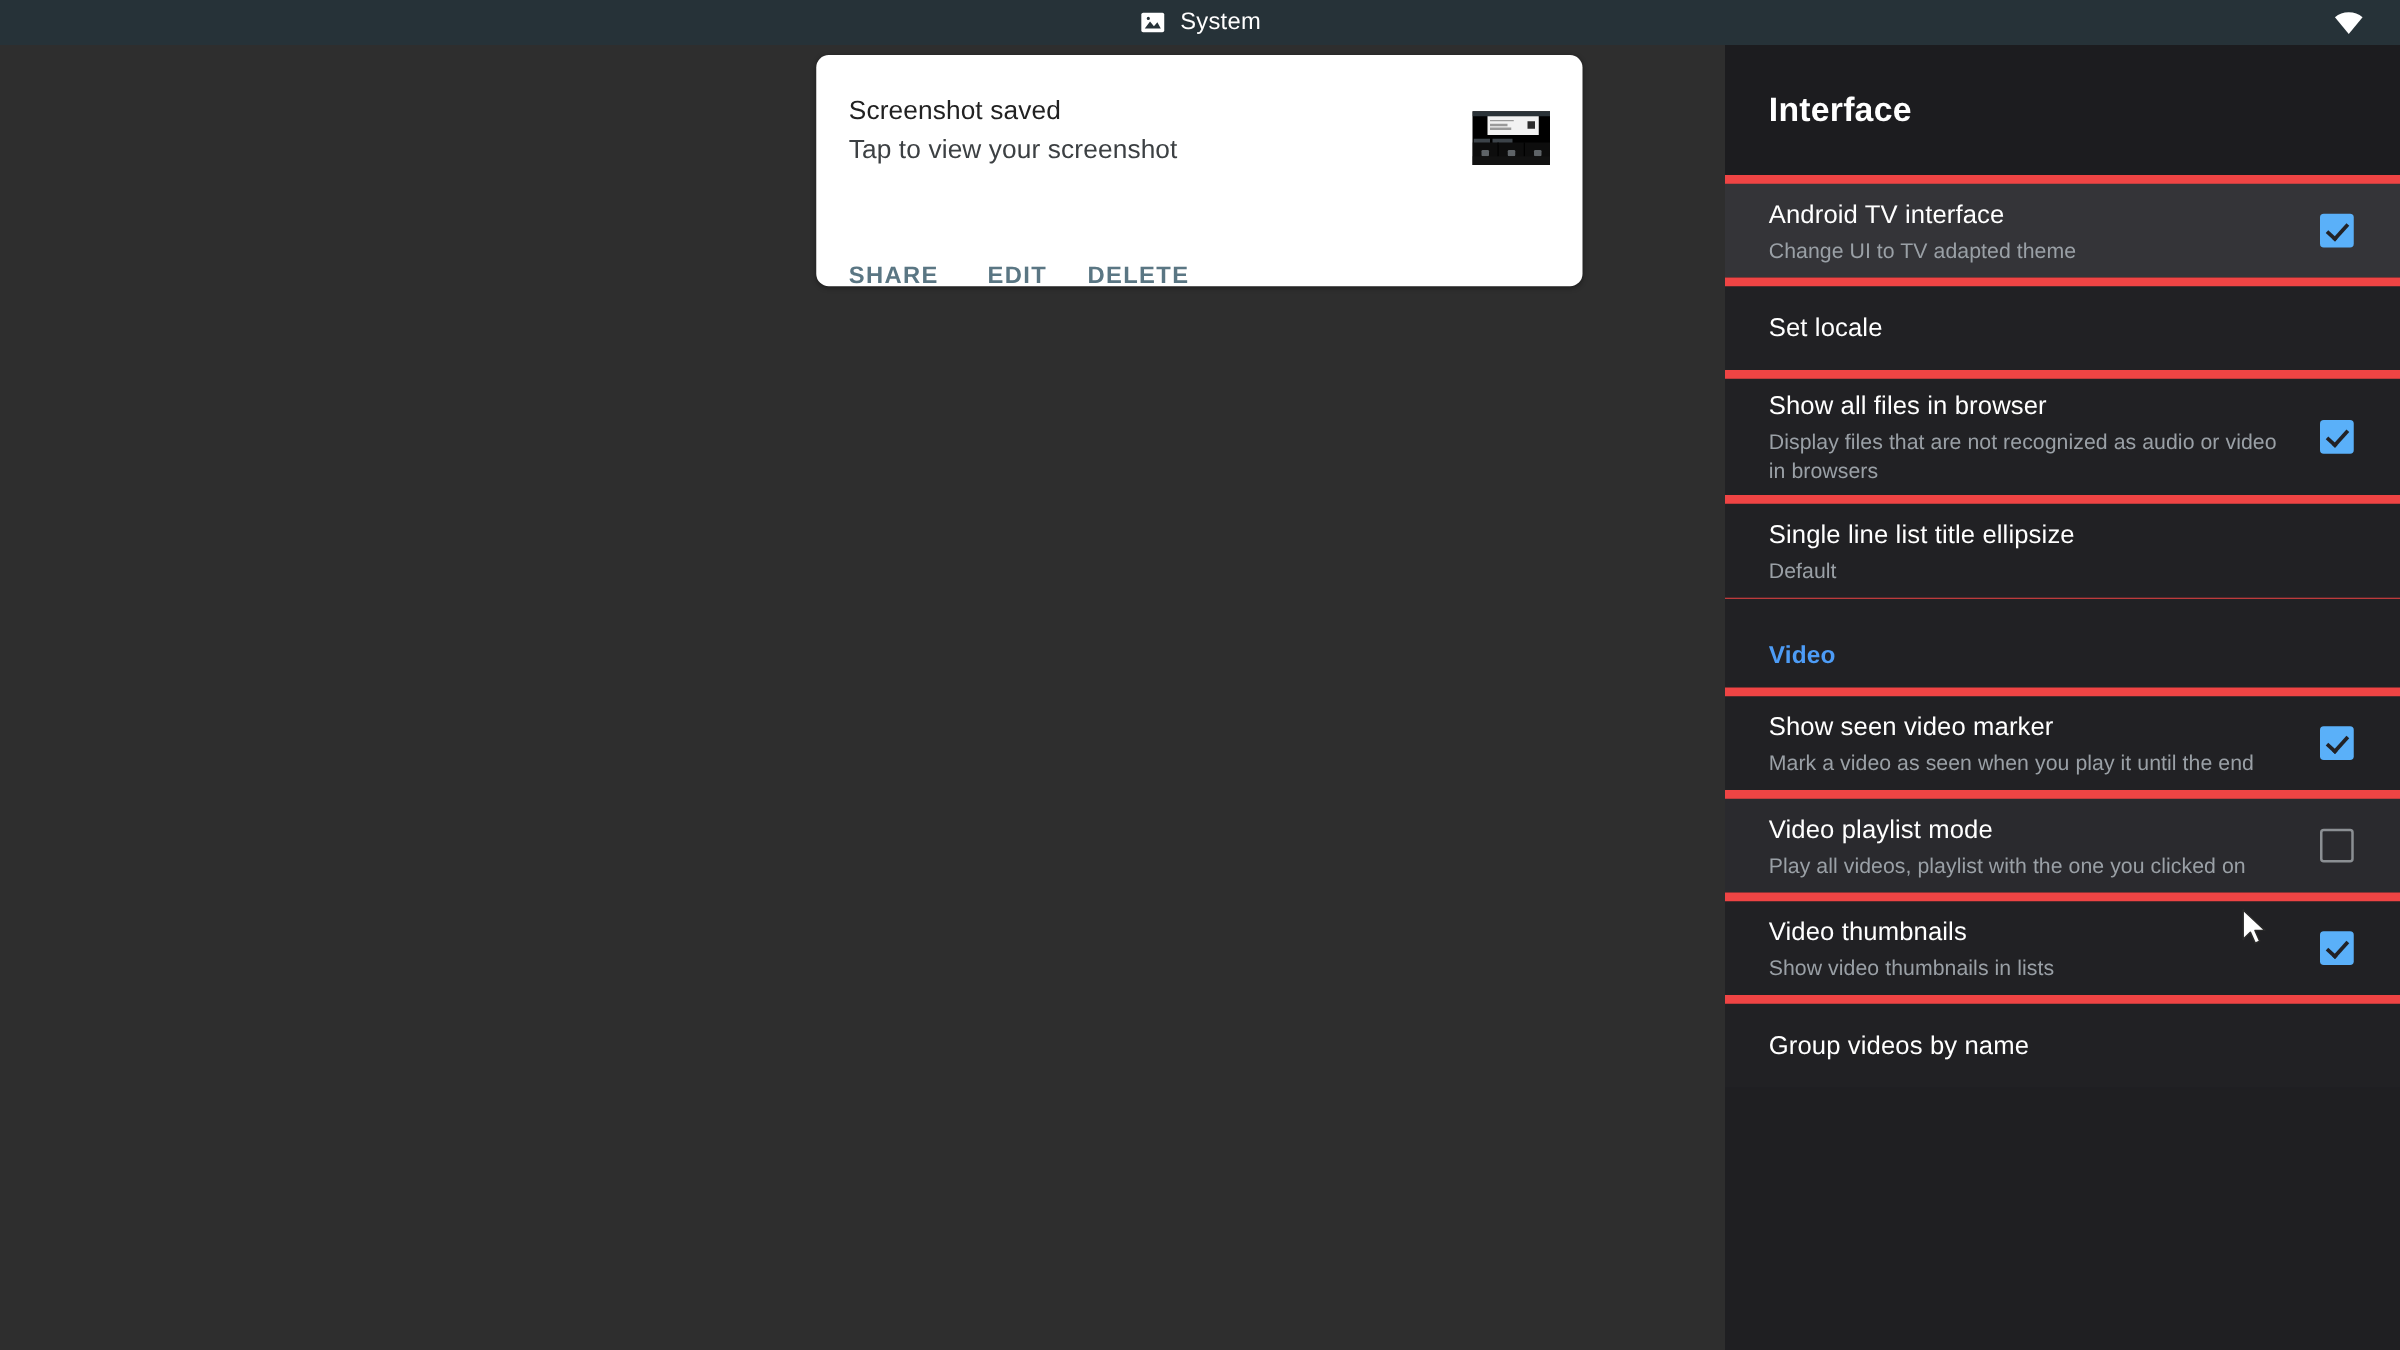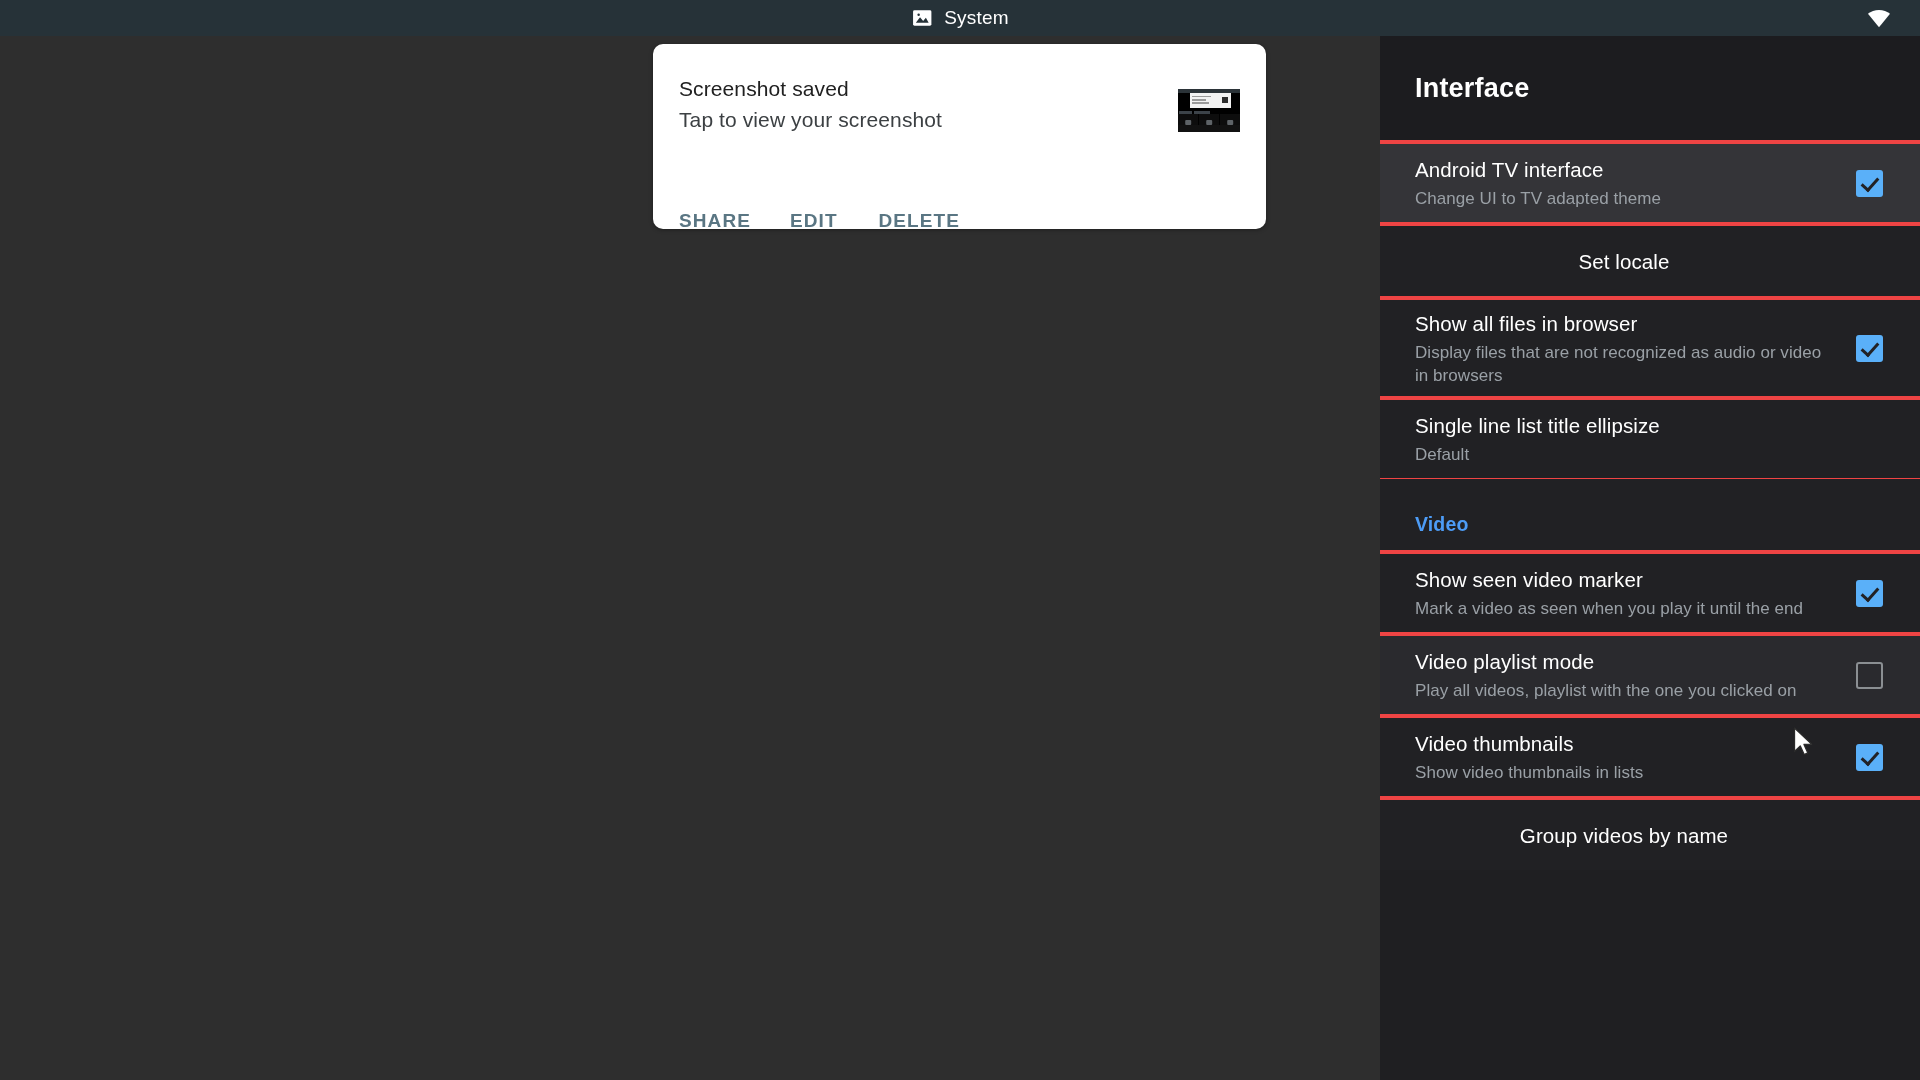--- a/index.html
+++ b/index.html
@@ -97,21 +97,21 @@
     letter-spacing: 1.1px;
     background: none;
     border: none;
     padding: 0;
     font-family: "Liberation Sans", sans-serif;
     cursor: pointer;
     text-align: left;
   }
   .notif-action.a1 { width: 97px; }
   .notif-action.a2 { width: 66px; }
-  .notif-action.a3 { width: 90px; text-align: right; }
+  .notif-action.a3 { width: 90px; }
 
   
   .notif-thumb {
     position: absolute;
     right: 26px;
     top: 45px;
     width: 62px;
     height: 43px;
     background: #000000;
     overflow: hidden;
@@ -151,40 +151,40 @@
     letter-spacing: 0.2px;
   }
   .sb-list { position: relative; }
 
   .row {
     position: relative;
     padding: 0 35px;
     background: #212124;
     display: flex;
     align-items: center;
-    border-top: 4px solid #ef4444;
+    border-top: 7px solid #ef4444;
   }
   .row.focused { background: #343438; }
   .row.hovered  { background: #2a2a2e; gap: 28px; }
   .row-text { flex: 1; padding-right: 20px; }
   .row-title {
     color: #ffffff;
     font-size: 20.5px;
     line-height: 27px;
     letter-spacing: 0.1px;
   }
   .row-sub {
     color: #9aa0a6;
     font-size: 17px;
     line-height: 23px;
     margin-top: 4px;
     letter-spacing: 0.05px;
   }
   .row.h-two   { height: 82px; }
-  .row.h-one   { height: 74px; text-align: center; }
+  .row.h-one   { height: 74px; }
   .row.h-three { height: 100px; }
 
   .row-ctl { width: 32px; display: flex; justify-content: center; align-items: center; position: relative; }
 
   .checkbox {
     width: 27px; height: 27px;
     border-radius: 3px;
     position: relative;
     display: block;
   }

